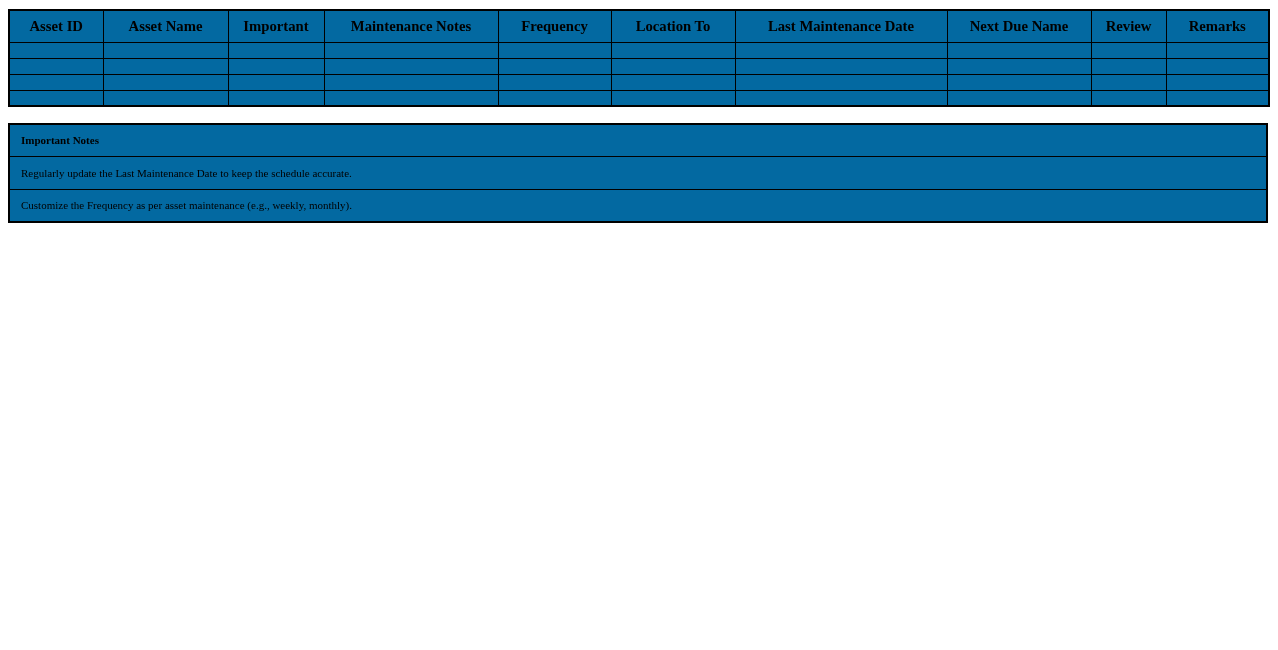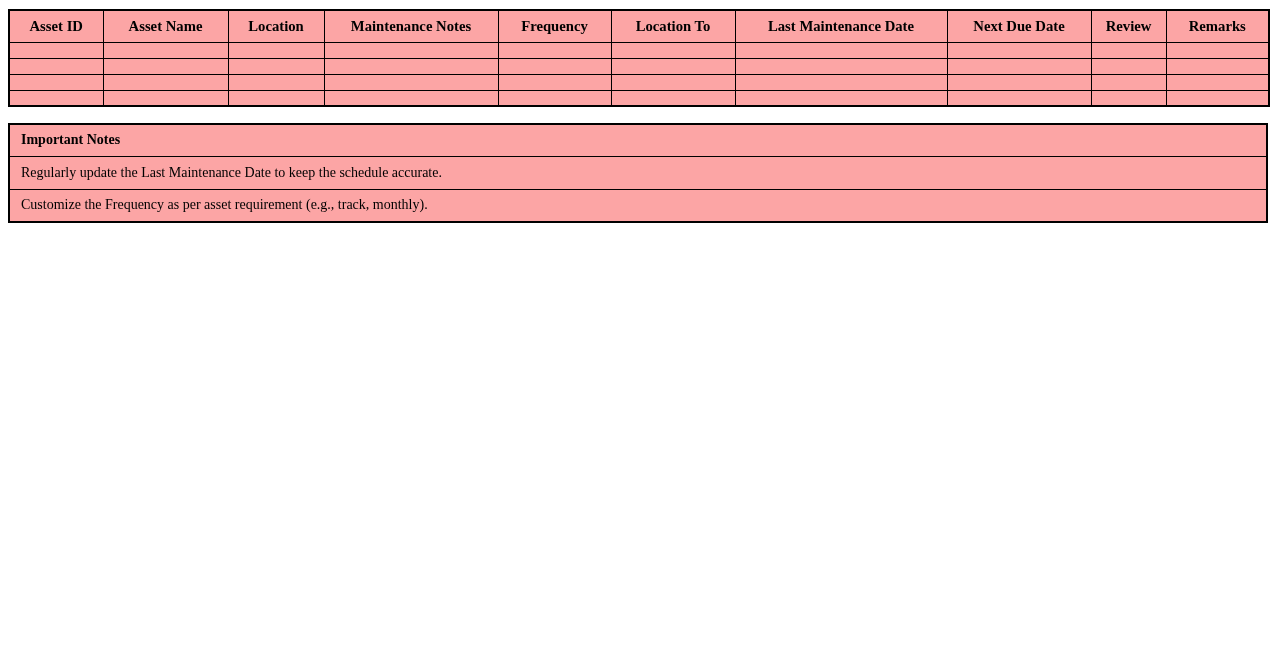--- a/index.html
+++ b/index.html
@@ -9,21 +9,21 @@
     color: #000000;
   }
   body {
     margin: 8px;
     font-family: "Liberation Serif", "DejaVu Serif", serif;
   }
   table {
     border-collapse: collapse;
     width: 1260px;
     table-layout: fixed;
-    background: #fca5a5;
+    background: #0369a1;
   }
   #maintenance-table {
     margin-top: 1px;
     border: 2px solid #000000;
   }
   #maintenance-table th,
   #maintenance-table td {
     border: 1px solid #000000;
     overflow: hidden;
   }
@@ -38,21 +38,21 @@
   #maintenance-table td.empty-cell {
     height: 16px;
     padding: 0;
   }
   #notes-table {
     margin-top: 16px;
     border: 2px solid #000000;
   }
   #notes-table td {
     border: 1px solid #000000;
-    font-size: 14px;
+    font-size: 11px;
     text-align: left;
     vertical-align: middle;
     padding: 0 6px 0 11px;
   }
   #notes-table td.notes-title-cell {
     font-weight: bold;
     height: 32px;
   }
   #notes-table td.note-cell {
     height: 33px;
@@ -72,26 +72,26 @@
     <col style="width:124px">
     <col style="width:212px">
     <col style="width:144px">
     <col style="width:75px">
     <col style="width:103px">
   </colgroup>
   <thead>
     <tr>
       <th>Asset ID</th>
       <th>Asset Name</th>
-      <th>Location</th>
+      <th>Important</th>
       <th>Maintenance Notes</th>
       <th>Frequency</th>
       <th>Location To</th>
       <th>Last Maintenance Date</th>
-      <th>Next Due Date</th>
+      <th>Next Due Name</th>
       <th>Review</th>
       <th>Remarks</th>
     </tr>
   </thead>
   <tbody>
     <tr>
       <td class="empty-cell"></td>
       <td class="empty-cell"></td>
       <td class="empty-cell"></td>
       <td class="empty-cell"></td>
@@ -143,16 +143,16 @@
 
 <table id="notes-table">
   <tbody>
     <tr>
       <td class="notes-title-cell">Important Notes</td>
     </tr>
     <tr>
       <td class="note-cell">Regularly update the Last Maintenance Date to keep the schedule accurate.</td>
     </tr>
     <tr>
-      <td class="note-cell">Customize the Frequency as per asset requirement (e.g., track, monthly).</td>
+      <td class="note-cell">Customize the Frequency as per asset maintenance (e.g., weekly, monthly).</td>
     </tr>
   </tbody>
 </table>
 
 </body></html>

